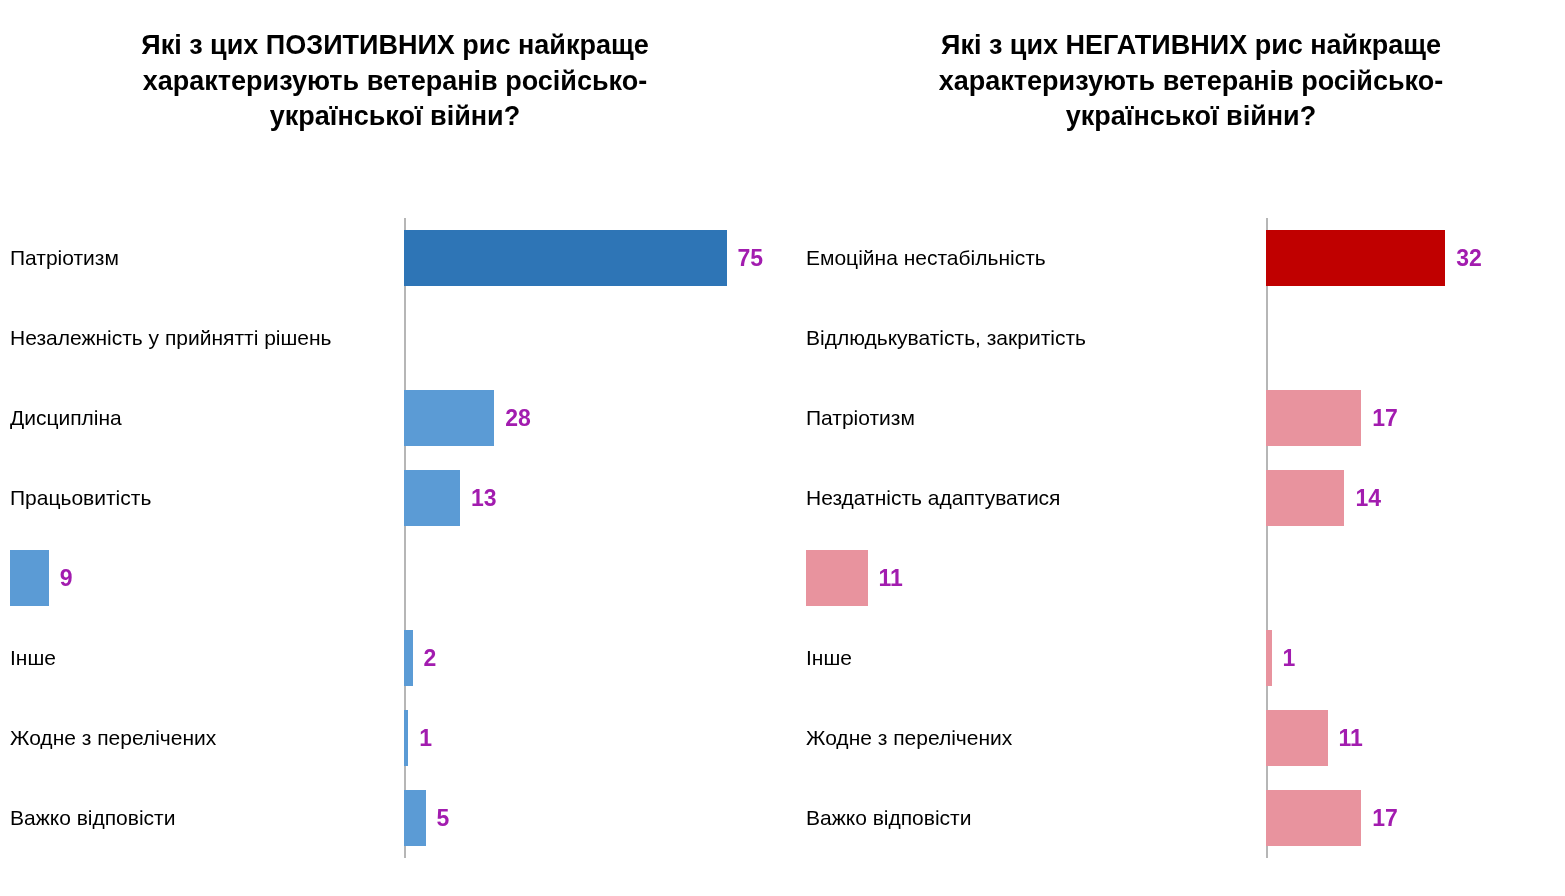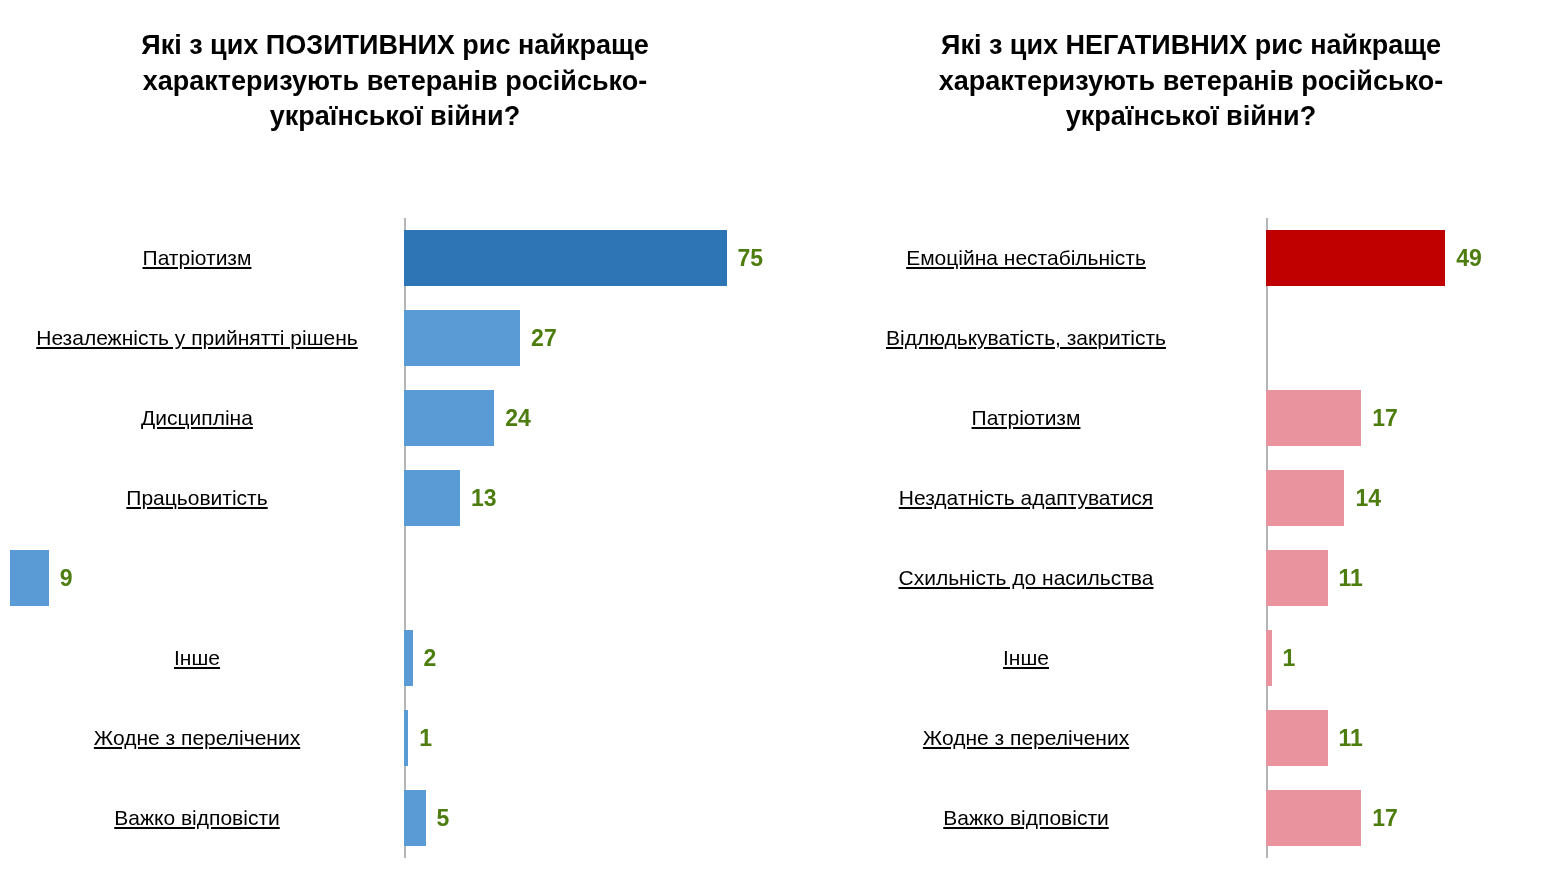--- a/index.html
+++ b/index.html
@@ -67,49 +67,48 @@
 
   .row {
     position: relative;
     height: 80px;
     display: flex;
     align-items: center;
   }
 
   .cat-label {
     width: 394px;
-    text-align: center;
+    text-align: left;
     padding-right: 20px;
     font-size: 21px;
     line-height: 1.15;
     color: #000;
     box-sizing: border-box;
     white-space: nowrap;
-    text-decoration: underline;
   }
   .panel-right .cat-label { width: 460px; }
 
   .bar-wrap {
     position: relative;
     flex: 1;
     height: 80px;
     display: flex;
     align-items: center;
   }
 
   .bar {
     height: 56px;
     display: block;
   }
 
   .value {
     font-size: 23px;
     font-weight: bold;
     margin-left: 11px;
-    color: #4d7c0f;
+    color: #a21caf;
     white-space: nowrap;
   }
 
   
   .axis {
     position: absolute;
     top: 0;
     width: 2px;
     background: #b6b6b6;
     height: 640px;
@@ -134,30 +133,26 @@
       <div class="rows" id="rows-left">
           <div class="row">
             <div class="cat-label">Патріотизм</div>
             <div class="bar-wrap">
               <div class="bar" style="width: 322.5px; background: rgb(46, 117, 182);"></div>
               <div class="value">75</div>
             </div>
           </div>
           <div class="row">
             <div class="cat-label">Незалежність у прийнятті рішень</div>
-            <div class="bar-wrap">
-              <div class="bar" style="width: 116.1px; background: rgb(91, 155, 213);"></div>
-              <div class="value">27</div>
-            </div>
           </div>
           <div class="row">
             <div class="cat-label">Дисципліна</div>
             <div class="bar-wrap">
               <div class="bar" style="width: 90.3px; background: rgb(91, 155, 213);"></div>
-              <div class="value">24</div>
+              <div class="value">28</div>
             </div>
           </div>
           <div class="row">
             <div class="cat-label">Працьовитість</div>
             <div class="bar-wrap">
               <div class="bar" style="width: 55.9px; background: rgb(91, 155, 213);"></div>
               <div class="value">13</div>
             </div>
           </div>
           <div class="row">
@@ -199,42 +194,41 @@
       <span>української війни?</span>
     </h2>
 
     <div class="chart">
       <div class="axis"></div>
       <div class="rows" id="rows-right">
           <div class="row">
             <div class="cat-label">Емоційна нестабільність</div>
             <div class="bar-wrap">
               <div class="bar" style="width: 179.2px; background: rgb(192, 0, 0);"></div>
-              <div class="value">49</div>
+              <div class="value">32</div>
             </div>
           </div>
           <div class="row">
             <div class="cat-label">Відлюдькуватість, закритість</div>
           </div>
           <div class="row">
             <div class="cat-label">Патріотизм</div>
             <div class="bar-wrap">
               <div class="bar" style="width: 95.2px; background: rgb(232, 147, 158);"></div>
               <div class="value">17</div>
             </div>
           </div>
           <div class="row">
             <div class="cat-label">Нездатність адаптуватися</div>
             <div class="bar-wrap">
               <div class="bar" style="width: 78.4px; background: rgb(232, 147, 158);"></div>
               <div class="value">14</div>
             </div>
           </div>
           <div class="row">
-            <div class="cat-label">Схильність до насильства</div>
             <div class="bar-wrap">
               <div class="bar" style="width: 61.6px; background: rgb(232, 147, 158);"></div>
               <div class="value">11</div>
             </div>
           </div>
           <div class="row">
             <div class="cat-label">Інше</div>
             <div class="bar-wrap">
               <div class="bar" style="width: 5.6px; background: rgb(232, 147, 158);"></div>
               <div class="value">1</div>

